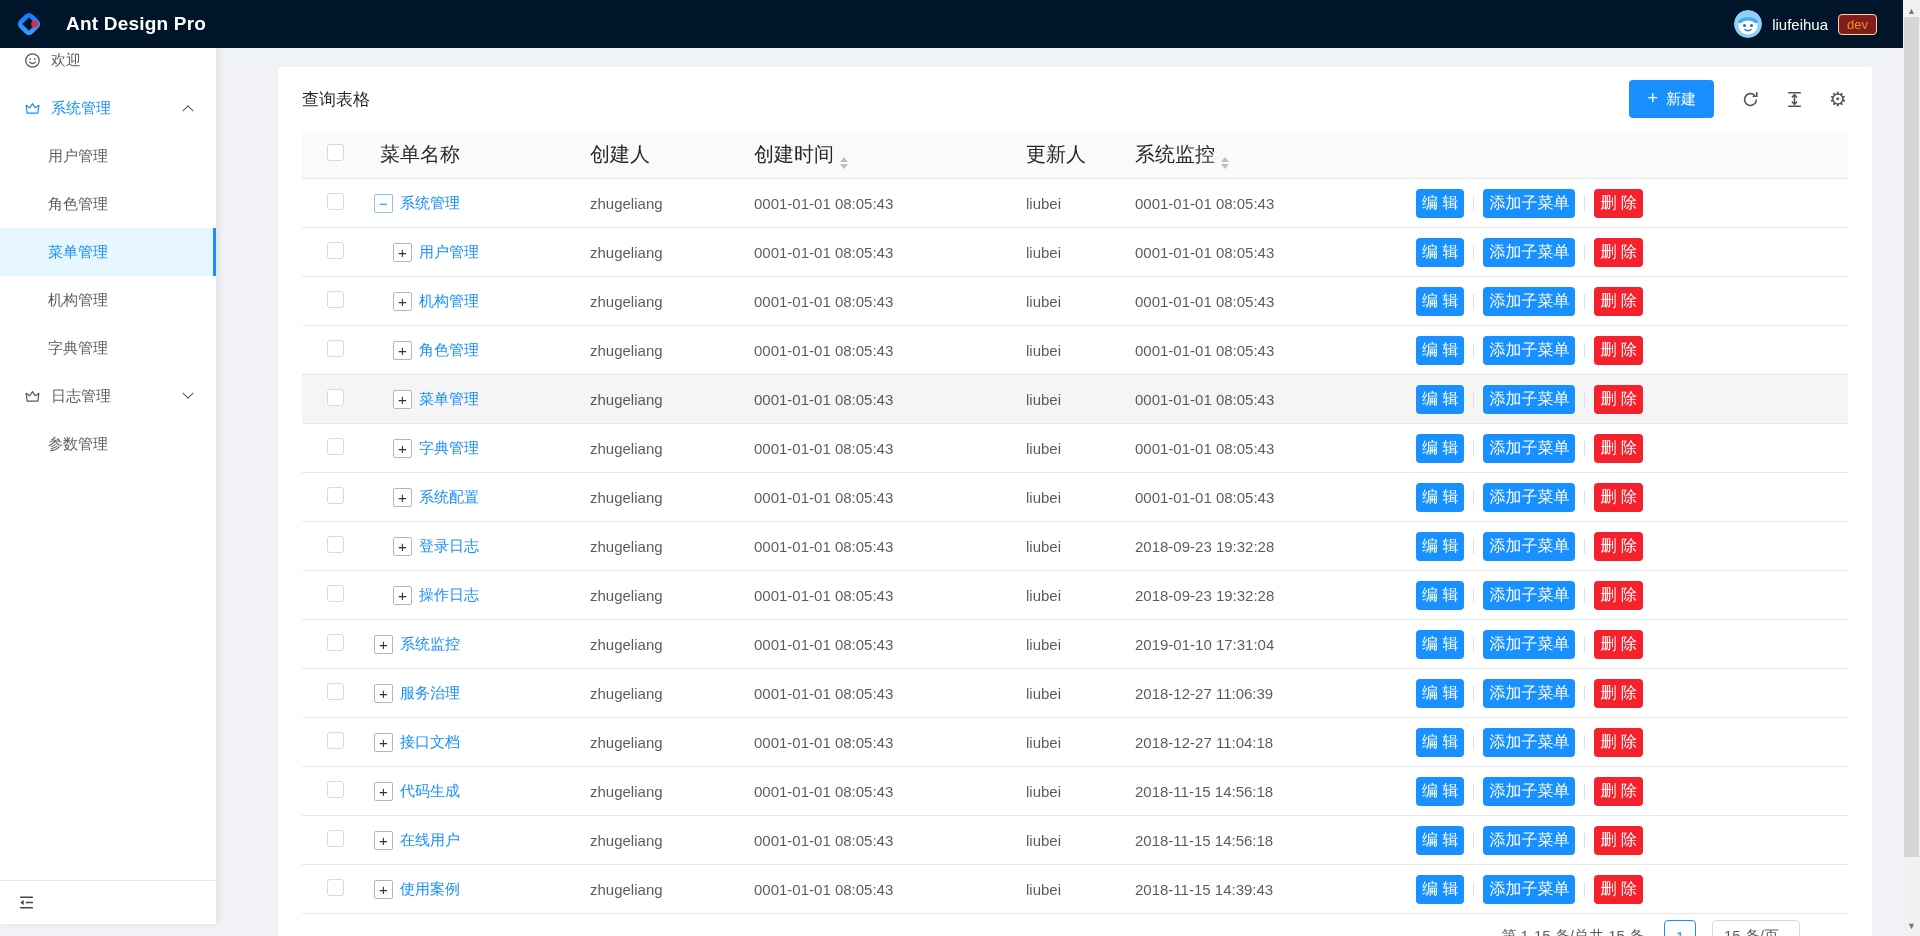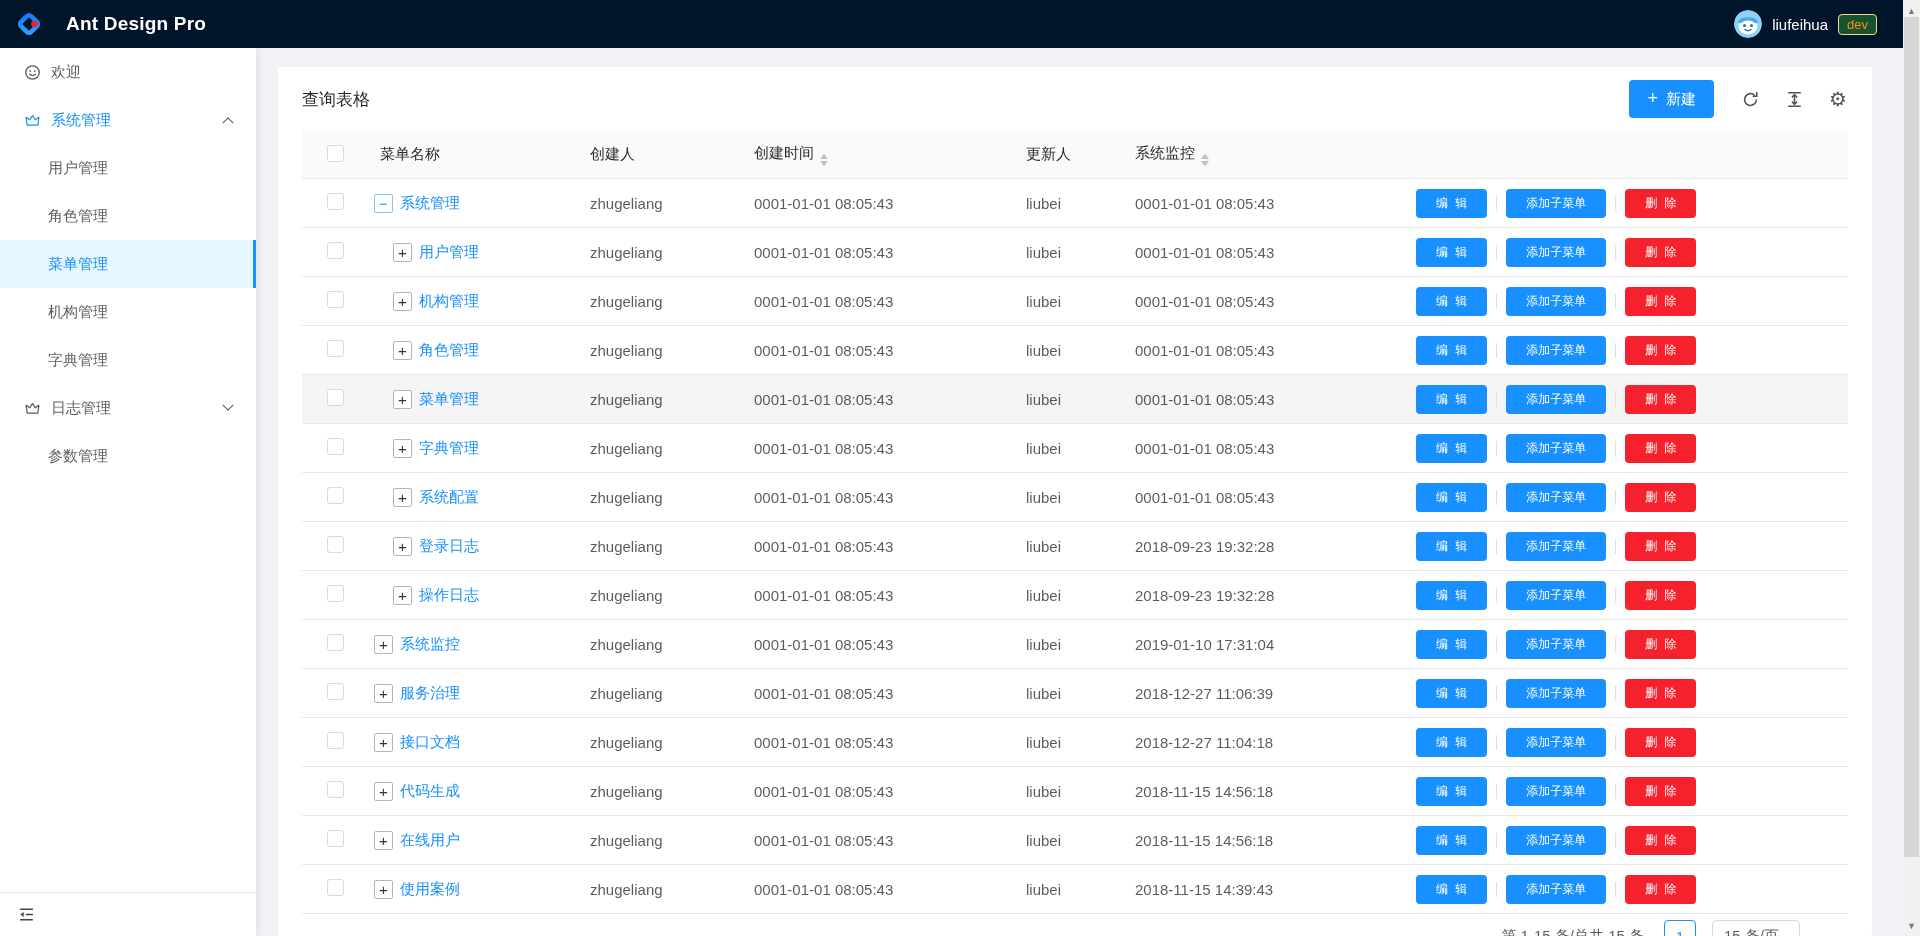--- a/index.html
+++ b/index.html
@@ -12,25 +12,25 @@
        background:#f0f2f5;font-family:"Liberation Sans","DejaVu Sans",sans-serif;}
 
   
   .navbar{position:absolute;left:0;top:0;width:1903px;height:48px;background:var(--navbar);
           display:flex;align-items:center;justify-content:space-between;padding:0 26px 0 14px;z-index:6;}
   .nav-left{display:flex;align-items:center;gap:22px;}
   .nav-title{color:#fff;font-size:19px;font-weight:bold;letter-spacing:.2px;}
   .nav-right{display:flex;align-items:center;gap:10px;}
   .avatar{width:28px;height:28px;border-radius:50%;overflow:hidden;flex:none;}
   .username{color:#fff;font-size:15px;}
-  .tag-dev{background:#14532d;border:1px solid #ffd591;color:#fa8c16;font-size:13px;
+  .tag-dev{background:#7f1d1d;border:1px solid #ffd591;color:#fa8c16;font-size:13px;
            line-height:19px;padding:0 8px;border-radius:4px;}
 
   
-  .sidebar{position:absolute;left:0;top:48px;width:256px;height:888px;background:#fff;
+  .sidebar{position:absolute;left:0;top:36px;width:216px;height:888px;background:#fff;
            box-shadow:2px 0 6px rgba(0,21,41,.08);z-index:5;}
   .menu{padding-top:0;}
   .menu-item{height:48px;display:flex;align-items:center;padding:0 24px;font-size:15px;
              color:var(--text-sub);cursor:pointer;position:relative;white-space:nowrap;}
   .menu-item .mi-icon{width:17px;height:17px;margin-right:10px;display:inline-flex;align-items:center;flex:none;}
   .menu-item.child{padding-left:48px;}
   .menu-item.active-parent{color:var(--primary);}
   .menu-item.selected{background:#e6f7ff;color:var(--primary);}
   .menu-item.selected::after{content:"";position:absolute;right:0;top:0;bottom:0;width:3px;background:var(--primary);}
   .chev{width:8px;height:8px;border-right:1.6px solid #595959;border-bottom:1.6px solid #595959;
@@ -51,41 +51,41 @@
            font-family:inherit;}
   .btn-new .plus{font-size:18px;line-height:1;margin-top:-2px;}
   .tool-icons{display:flex;align-items:center;gap:24px;margin-left:26px;color:#545454;}
   .tool-icon{display:inline-flex;align-items:center;justify-content:center;width:20px;height:20px;cursor:pointer;}
   .gear-glyph{font-size:20px;line-height:1;color:#545454;}
 
   
   .table{margin:0 24px;}
   .grid-cols{display:grid;grid-template-columns:62px 210px 164px 272px 109px 281px 1fr;align-items:center;}
   .t-header{height:48px;background:#fafafa;border-bottom:1px solid var(--line);
-            font-size:15px;font-weight:500;color:var(--text-main);}
+            font-size:20px;font-weight:500;color:var(--text-main);}
   .t-row{height:49px;border-bottom:1px solid var(--line);font-size:15px;color:var(--text-sub);background:#fff;}
   .t-row.hover{background:#f5f5f5;}
   .cell{padding-left:16px;overflow:hidden;white-space:nowrap;}
   .cell.check{padding-left:25px;}
   .cb{display:inline-block;width:17px;height:17px;border:1px solid #d9d9d9;border-radius:3px;background:#fff;cursor:pointer;}
   .cell.name{padding-left:10px;display:flex;align-items:center;}
   .expander{width:19px;height:19px;border:1px solid #b5b5b5;border-radius:2px;background:#fff;flex:none;
             display:inline-flex;align-items:center;justify-content:center;font-size:15px;line-height:1;
             color:#333;cursor:pointer;}
   .expander.minus{border-color:#8cc3ee;color:var(--primary);}
   .expander.indent{margin-left:19px;}
   .name-link{color:var(--primary);margin-left:7px;cursor:pointer;text-decoration:none;}
   .sorter{display:inline-flex;flex-direction:column;margin-left:6px;vertical-align:-1px;}
   .caret-up{width:0;height:0;border-left:4px solid transparent;border-right:4px solid transparent;
             border-bottom:5px solid #bfbfbf;margin-bottom:2px;}
   .caret-down{width:0;height:0;border-left:4px solid transparent;border-right:4px solid transparent;
               border-top:5px solid #bfbfbf;}
   .cell.actions{display:flex;align-items:center;gap:9px;}
-  .btn-sm{height:29px;padding:0 20px;border:none;border-radius:4px;color:#fff;font-size:12px;
-          cursor:pointer;white-space:nowrap;font-family:Liberation Mono, monospace;}
+  .btn-sm{height:29px;padding:0 6px;border:none;border-radius:4px;color:#fff;font-size:16px;
+          cursor:pointer;white-space:nowrap;font-family:Liberation Sans, sans-serif;}
   .btn-blue{background:var(--primary);}
   .btn-red{background:var(--danger);}
   .act-div{width:1px;height:15px;background:#e0e0e0;flex:none;}
 
   
   .pagination{display:flex;align-items:center;justify-content:flex-end;gap:16px;
               margin-top:6px;padding-right:48px;font-size:15px;color:var(--text-sub);}
   .page-num{width:32px;height:32px;border:1px solid var(--primary);border-radius:4px;color:var(--primary);
             display:flex;align-items:center;justify-content:center;background:#fff;cursor:pointer;margin-left:4px;}
   .page-size{width:88px;height:32px;border:1px solid #d9d9d9;border-radius:4px;background:#fff;

